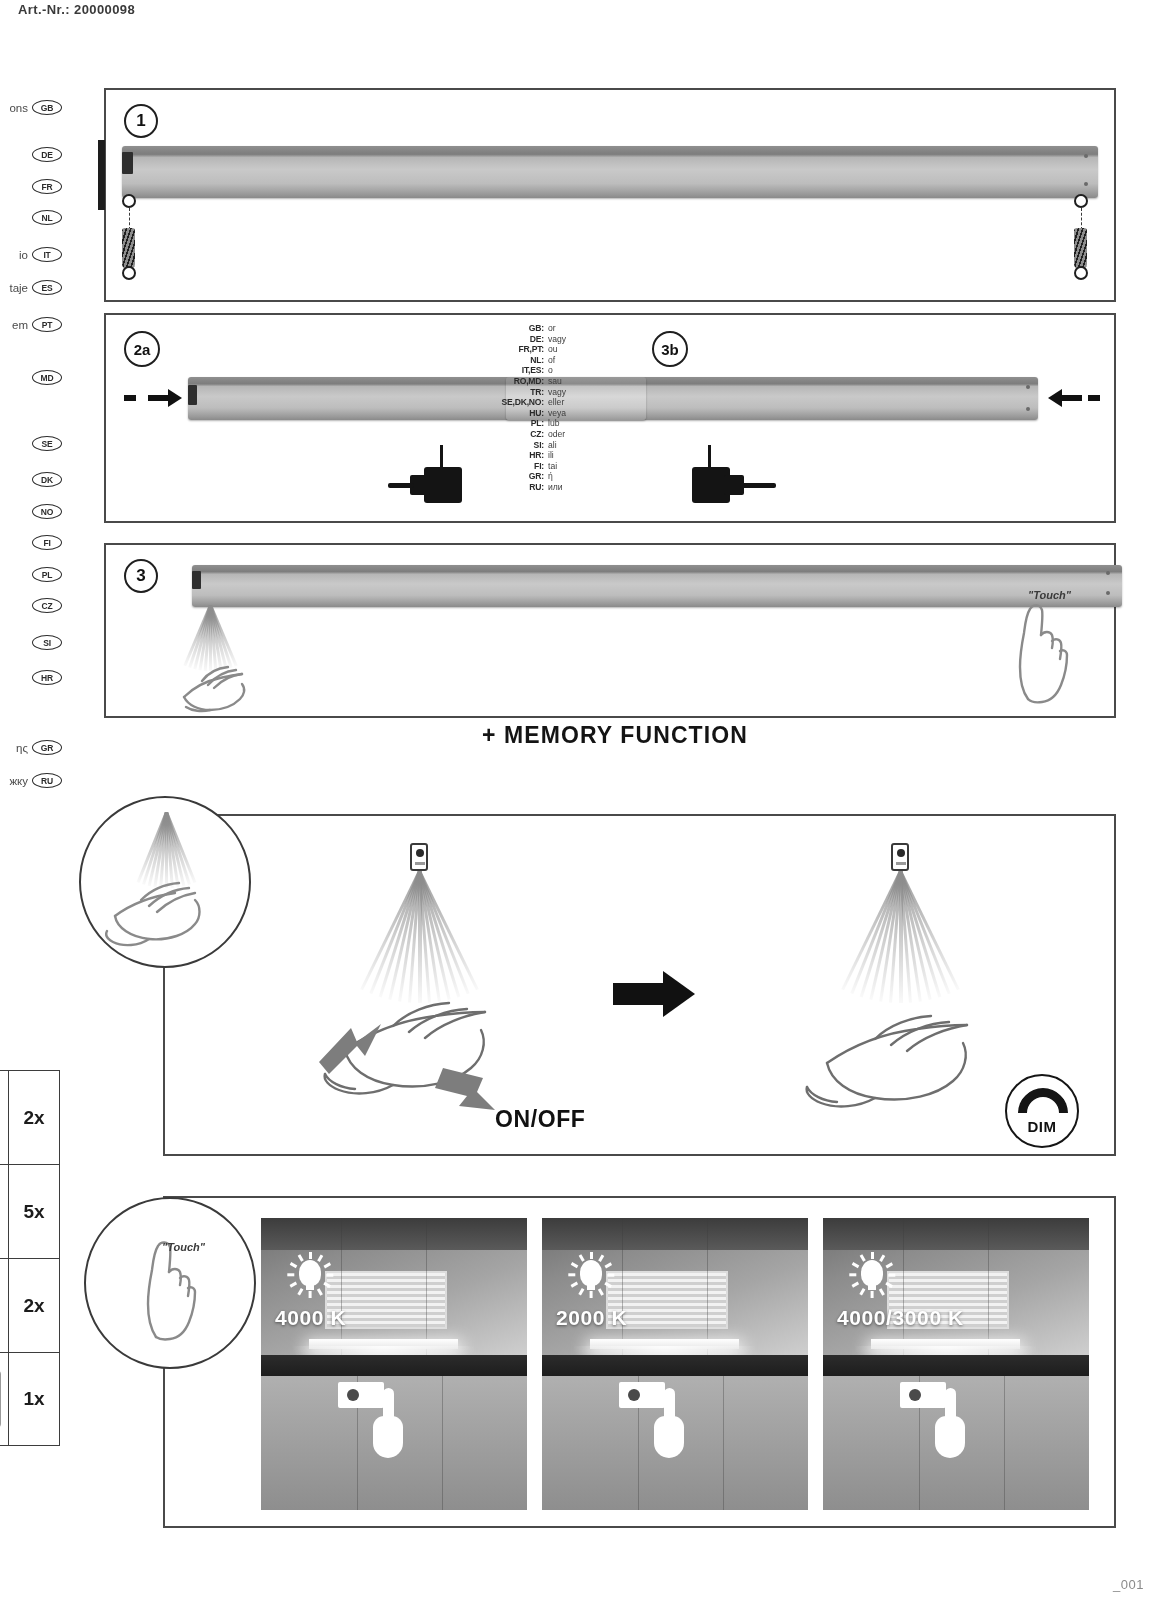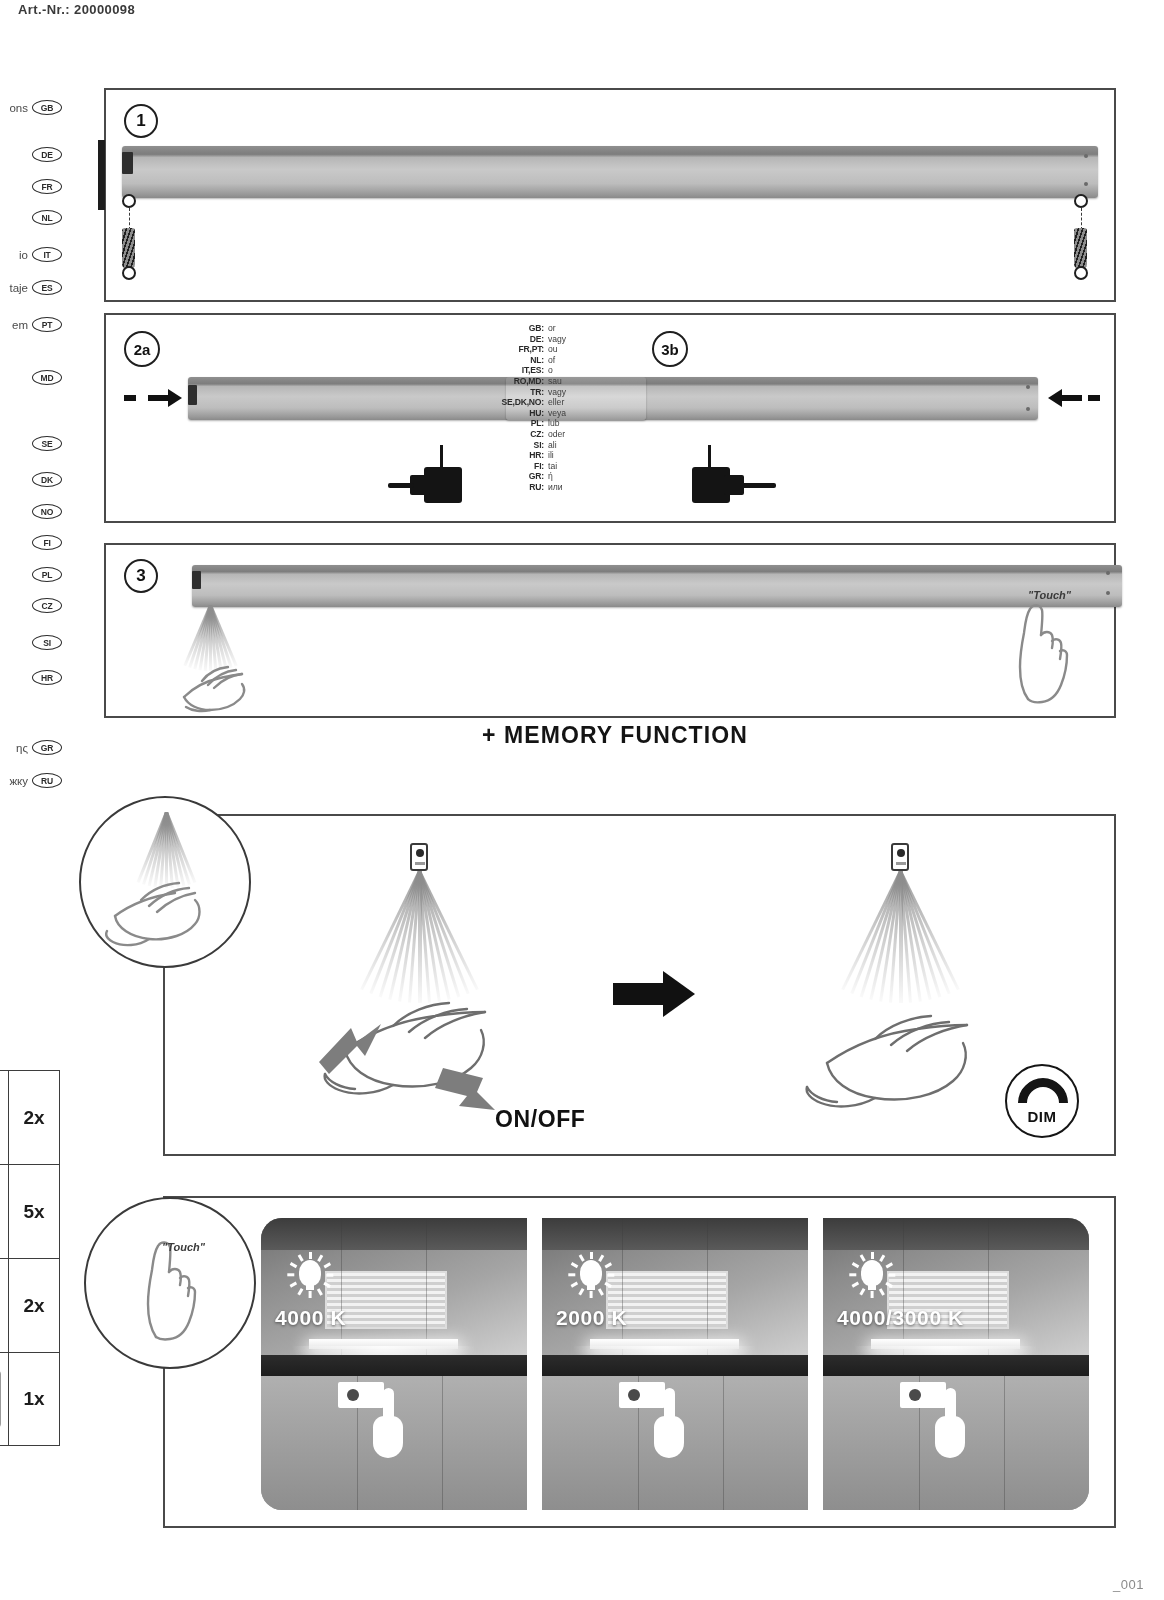--- a/index.html
+++ b/index.html
@@ -339,21 +339,20 @@
     color: #111;
   }
 
   
   .photo-strip {
     position: absolute;
     display: flex;
     gap: 15px;
     z-index: 4;
     overflow: hidden;
-    border-radius: 21px;
   }
   .kphoto {
     position: relative;
     overflow: hidden;
     background: #9d9d9d;
   }
   .k-upper {
     position: absolute; left: 0; right: 0; top: 0; height: 47%;
     background: linear-gradient(160deg, #6e6e6e 0%, #8c8c8c 28%, #a5a5a5 60%, #cfcfcf 100%);
   }
@@ -821,21 +820,21 @@
   <svg class="hand-svg dark" style="left:632px; top:185px;" width="240" height="140" viewBox="0 0 240 140">
     <path d="M30,62 C56,44 88,32 120,28 C140,25 158,24 170,24"></path>
     <path d="M78,38 C92,24 114,16 134,15"></path>
     <path d="M94,44 C110,30 132,22 152,21"></path>
     <path d="M110,50 C126,36 150,27 170,24"></path>
     <path d="M30,62 C34,80 52,93 78,97 C110,102 140,94 156,80 C168,70 172,54 166,42"></path>
     <path d="M78,97 C62,106 40,108 24,102 C14,98 8,92 10,86"></path>
     <path d="M10,86 C14,94 26,100 40,101"></path>
   </svg>
 
-  <div class="dim-badge" style="left:840px; top:248px;">
+  <div class="dim-badge" style="left:840px; top:258px;">
     <div class="dim-arc"></div>
     <div class="dim-txt">DIM</div>
   </div>
 </div>
 
 <div class="circle-callout" style="left:79px; top:796px; width:172px; height:172px;">
   <div class="beam" style="left:50px; top:14px; width:78px; height:76px;" id="beamCallout1">
       <div style="position: absolute; left: 33.5px; top: 0px; width: 3.2px; height: 76px; transform-origin: 50% 0%; transform: rotate(-22deg); background: linear-gradient(rgba(140, 140, 140, 0.85), rgba(200, 200, 200, 0.1));"></div>
       <div style="position: absolute; left: 33.5px; top: 0px; width: 3.2px; height: 76px; transform-origin: 50% 0%; transform: rotate(-17.6deg); background: linear-gradient(rgba(140, 140, 140, 0.85), rgba(200, 200, 200, 0.1));"></div>
       <div style="position: absolute; left: 33.5px; top: 0px; width: 3.2px; height: 76px; transform-origin: 50% 0%; transform: rotate(-13.2deg); background: linear-gradient(rgba(140, 140, 140, 0.85), rgba(200, 200, 200, 0.1));"></div>

